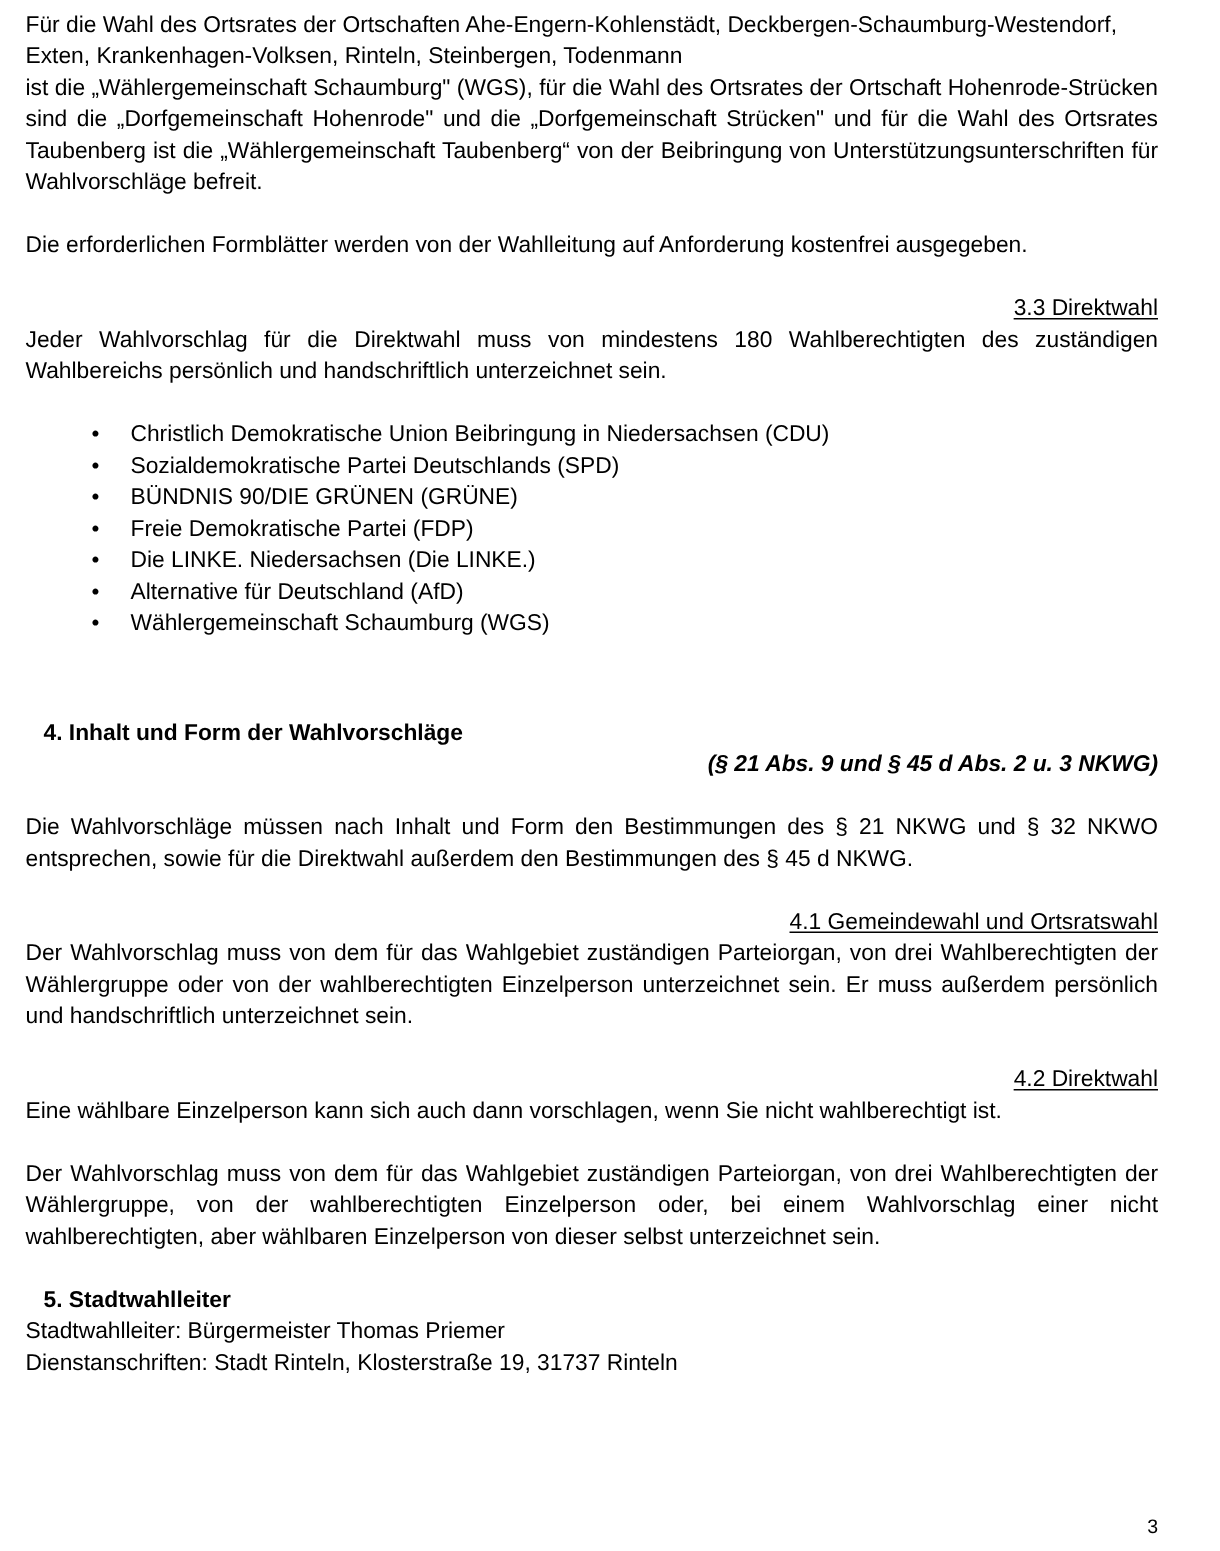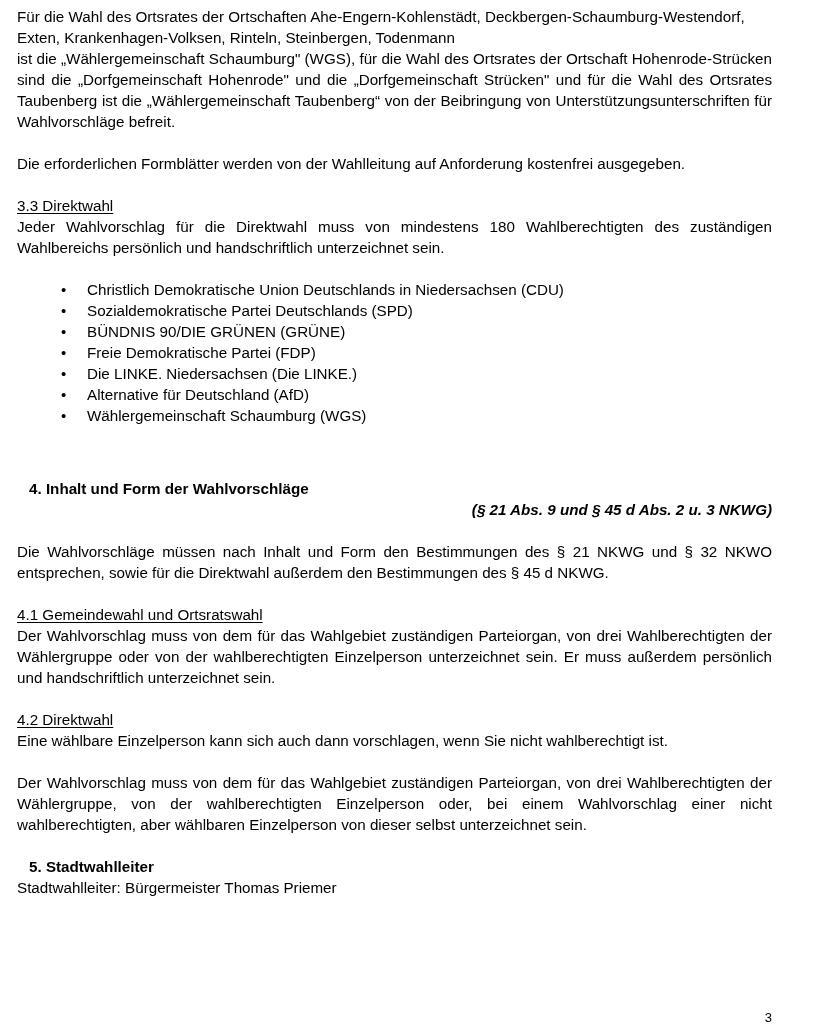--- a/index.html
+++ b/index.html
@@ -35,20 +35,21 @@
   }
   .gap {
     height: 21px;
   }
   .gap-small {
     height: 10px;
   }
   .heading-u {
     text-decoration: underline;
     text-underline-offset: 2px;
+    text-align: right;
   }
   .heading-b {
     font-weight: bold;
     margin-left: 12px;
   }
   .heading-i {
     font-style: italic;
     font-weight: bold;
     padding-left: 11px;
     text-align: right;
@@ -97,21 +98,21 @@
   <p class="para left heading-u">3.3 Direktwahl</p>
 
   <p class="para just">Jeder Wahlvorschlag für die Direktwahl muss von mindestens 180 Wahlberechtigten des zuständigen Wahlbereichs persönlich und handschriftlich unterzeichnet sein.</p>
 
   <div class="gap"></div>
 
 
   <ul class="party-list">
     <li>
       <span class="bullet">•</span>
-      <span>Christlich Demokratische Union Deutschlands in Niedersachsen (CDU)</span>
+      <span>Christlich Demokratische Union Beibringung in Niedersachsen (CDU)</span>
     </li>
     <li>
       <span class="bullet">•</span>
       <span>Sozialdemokratische Partei Deutschlands (SPD)</span>
     </li>
     <li>
       <span class="bullet">•</span>
       <span>BÜNDNIS 90/DIE GRÜNEN (GRÜNE)</span>
     </li>
     <li>
@@ -160,16 +161,17 @@
 
   <p class="para just">Der Wahlvorschlag muss von dem für das Wahlgebiet zuständigen Parteiorgan, von drei Wahlberechtigten der Wählergruppe, von der wahlberechtigten Einzelperson oder, bei einem Wahlvorschlag einer nicht wahlberechtigten, aber wählbaren Einzelperson von dieser selbst unterzeichnet sein.</p>
 
   <div class="gap"></div>
 
   <p class="para left heading-b">5. Stadtwahlleiter</p>
 
   <p class="para left">Stadtwahlleiter: Bürgermeister Thomas Priemer</p>
 
 
+  <p class="para left">Dienstanschriften: Stadt Rinteln, Klosterstraße 19, 31737 Rinteln</p>
 
   <div class="page-number">3</div>
 
 </div>
 
 </body></html>

